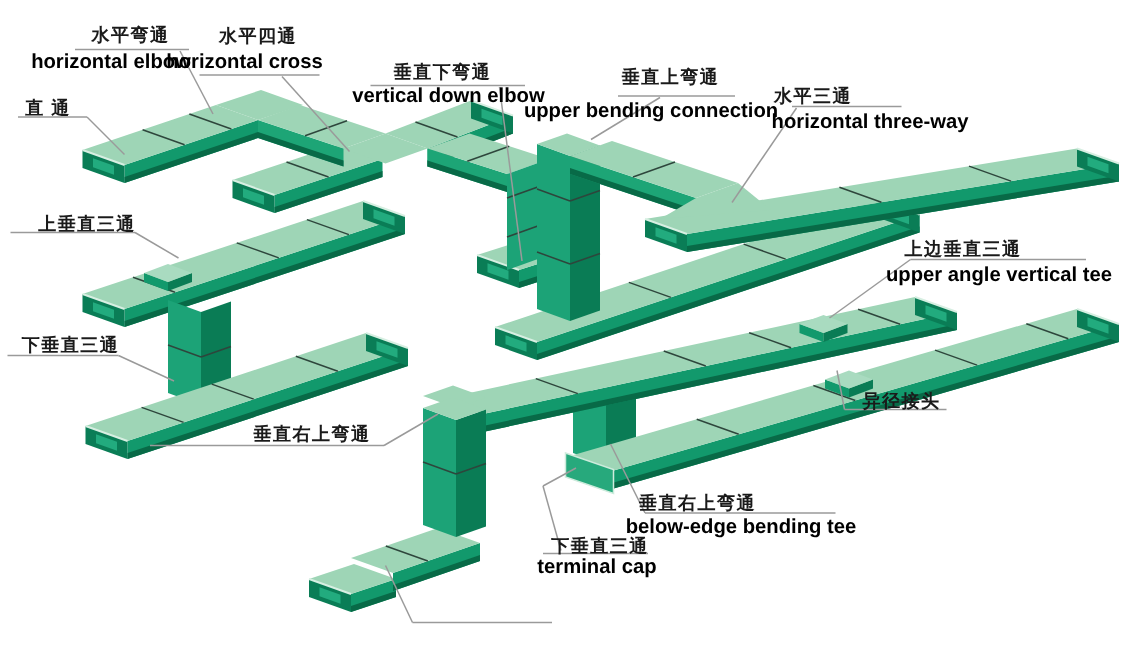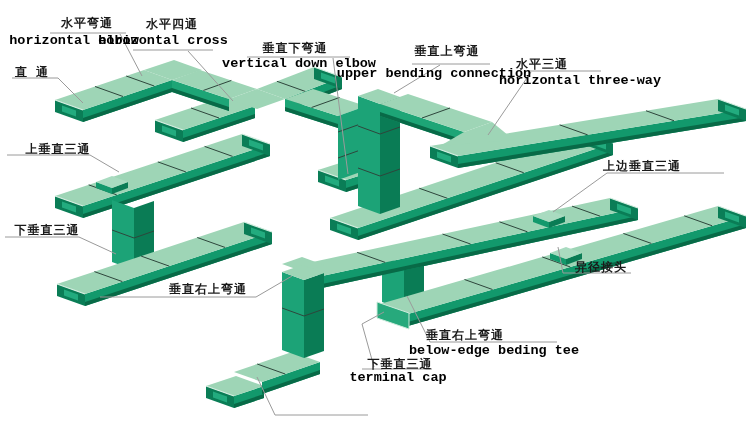--- a/index.html
+++ b/index.html
@@ -1,17 +1,17 @@
 <!DOCTYPE html>
 <html><head>
 <meta charset="utf-8">
 <style>
   html,body{margin:0;padding:0;background:#fff;}
   .stage{position:relative;width:750px;height:434px;background:#ffffff;overflow:hidden;
-         font-family:Liberation Mono, monospace;}
+         font-family:Liberation Sans, sans-serif;}
   .stage svg{position:absolute;left:0;top:0;}
   .lbl{position:absolute;transform:translateX(-50%);white-space:nowrap;font-weight:bold;}
   .zh{font-size:12px;letter-spacing:1px;color:#1a1a1a;}
   .en{font-size:13.5px;color:#000;}
 </style>
 </head>
 <body>
 
 <div class="stage">
   <svg id="scene" width="750" height="434" viewBox="0 0 750 434">
@@ -265,15 +265,16 @@
   <div class="lbl zh" style="left:601px;top:259px">异径接头</div>
   <div class="lbl zh" style="left:208px;top:281px">垂直右上弯通</div>
   <div class="lbl zh" style="left:465px;top:327px">垂直右上弯通</div>
   <div class="lbl zh" style="left:400px;top:356px">下垂直三通</div>
 
   <div class="lbl en" style="left:74px;top:33px">horizontal elbow</div>
   <div class="lbl en" style="left:163px;top:33px">horizontal cross</div>
   <div class="lbl en" style="left:299px;top:56px">vertical down elbow</div>
   <div class="lbl en" style="left:434px;top:66px">upper bending connection</div>
   <div class="lbl en" style="left:580px;top:73px">horizontal three-way</div>
-  <div class="lbl en" style="left:494px;top:343px">below-edge beding tee</div>
+  <div class="lbl en" style="left:666px;top:175px">upper angle vertical tee</div>
+  <div class="lbl en" style="left:494px;top:343px">below-edge bending tee</div>
   <div class="lbl en" style="left:398px;top:370px">terminal cap</div>
 </div>
 
 </body></html>

